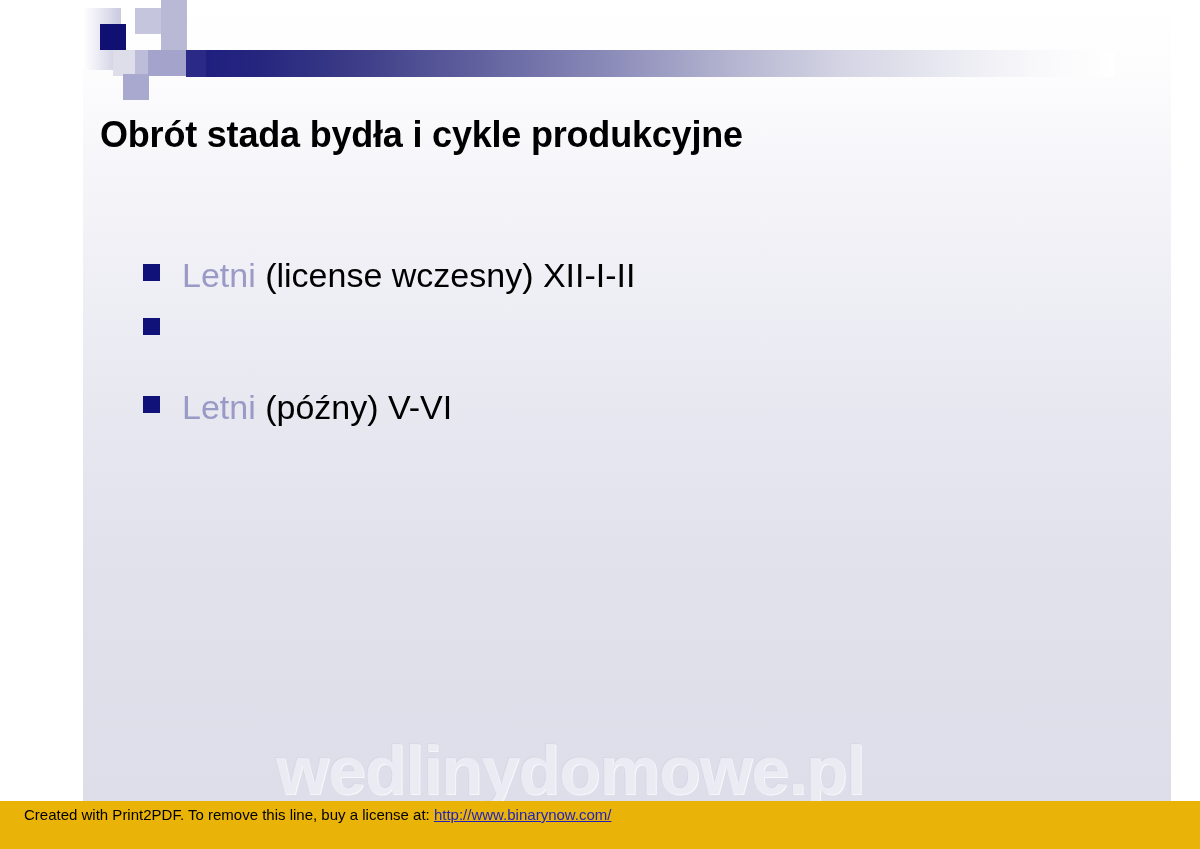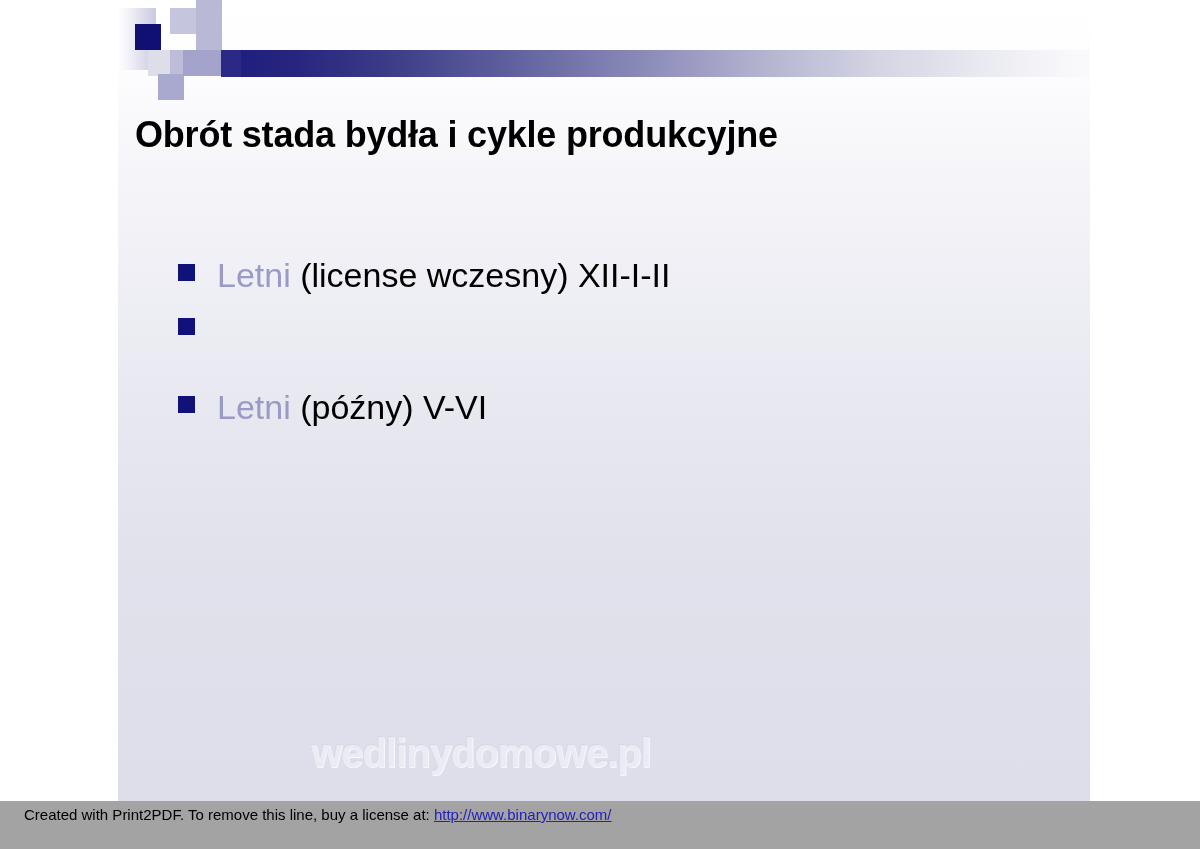--- a/index.html
+++ b/index.html
@@ -13,25 +13,24 @@
     position: relative;
     overflow: hidden;
     font-family: "Liberation Sans", sans-serif;
   }
 
   
   #slide {
     position: absolute;
     left: 83px;
     top: 0px;
-    width: 972px;
+    width: 1088px;
     height: 801px;
     background: linear-gradient(to bottom, #ffffff 0%, #fdfdfe 8%, #f3f3f8 26%, #e8e8f1 50%, #e1e1ec 72%, #dedeea 100%);
     overflow: hidden;
-    margin-left: 35px;
   }
 
   
   #banner {
     position: absolute;
     left: 0;
     top: 0;
     width: 1032px;
     height: 110px;
   }
@@ -135,36 +134,36 @@
   }
   .accent {
     color: #9a9ac6;
   }
 
   
   #watermark {
     position: absolute;
     left: 193px;
     top: 731px;
-    font-size: 40px;
+    font-size: 68px;
     font-weight: bold;
     color: #ebebf3;
     letter-spacing: -1px;
     text-shadow: 1px 1px 0 #f7f7fb, -1px -1px 0 #d8d8e6;
     white-space: nowrap;
   }
 
   
   #footer {
     position: absolute;
     left: 0;
     top: 801px;
     width: 1200px;
     height: 48px;
-    background: #a3a3a3;
+    background: #eab308;
   }
   #footer-text {
     position: absolute;
     left: 24px;
     top: 5px;
     font-size: 15px;
     color: #000000;
     white-space: nowrap;
   }
   #footer-link {

